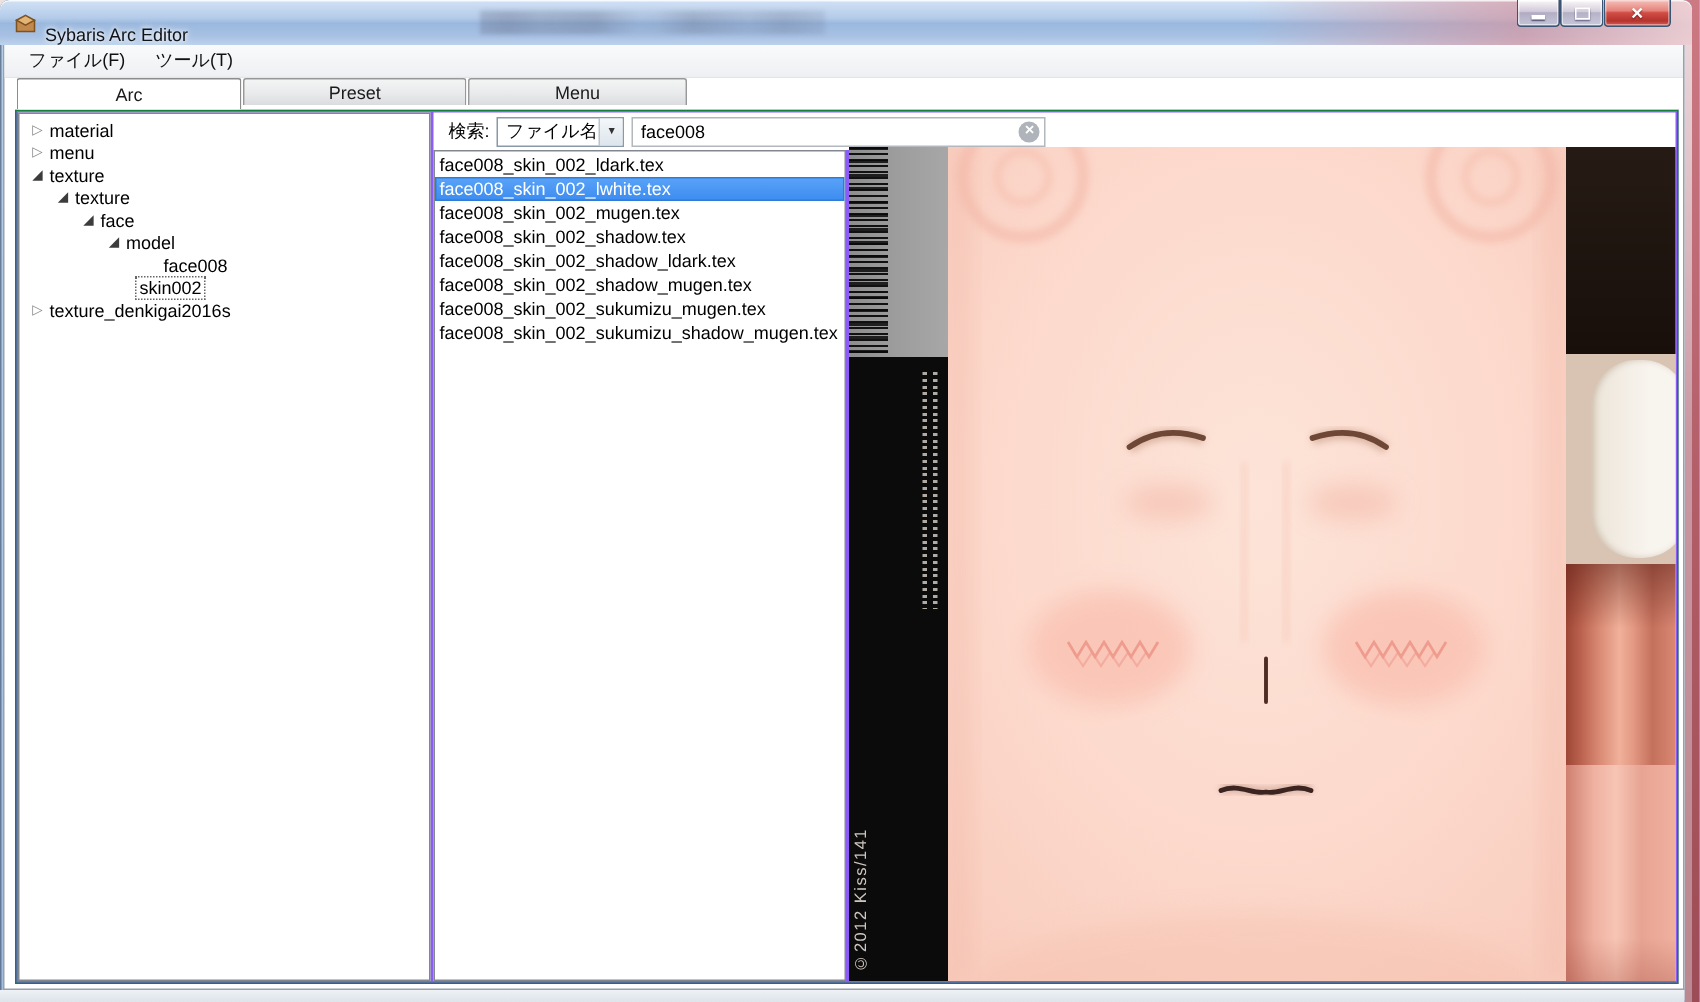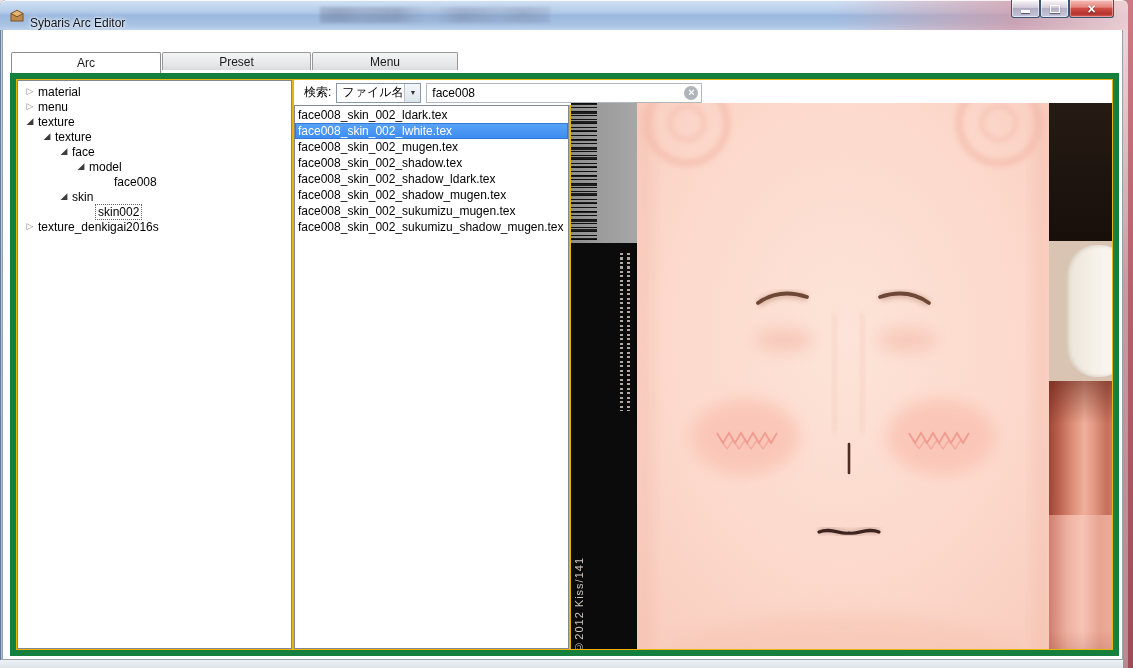--- a/index.html
+++ b/index.html
@@ -52,21 +52,21 @@
 
   .tabwrap{position:absolute;left:7px;right:3px;top:22px;bottom:3px}
   .tabstrip{height:21px;display:flex;align-items:flex-start;padding-left:1px;background:#fff;
     position:relative;z-index:2}
   .tab{height:18px;display:flex;align-items:center;justify-content:center;font-size:12px;color:#1a1a1a;
     border:1px solid #989898;border-bottom:none;border-radius:2px 2px 0 0;margin-right:1px;
     background:linear-gradient(180deg,#f3f4f4,#e9eaeb 55%,#dbdcdd)}
   .tab.active{height:21px;background:#fff;position:relative;z-index:3;margin-bottom:-1px;
     border-color:#8c8c8c}
   .t-arc{width:150px}.t-preset{width:149px}.t-menu{width:146px}
-  .tabbody{position:absolute;top:21px;left:0;right:0;bottom:0;border:6px solid #15803d;background:#eab308}
+  .tabbody{position:absolute;top:21px;left:0;right:0;bottom:0;border:1px solid #15803d;background:#8b5cf6}
 
   
   .treepanel{position:absolute;left:1px;top:1px;width:275px;bottom:1px;border:1px solid #828790;
     background:#fff;padding:3px 0;overflow:hidden}
   .trow{height:15px;display:flex;align-items:center;font-size:12px;color:#000;white-space:nowrap}
   .lv0{padding-left:6px}.lv1{padding-left:23px}.lv2{padding-left:40px}
   .lv3{padding-left:57px}.lv4{padding-left:74px}
   .exp{width:12px;flex:none;display:inline-flex;align-items:center;justify-content:center}
   .exp.col::before{content:"▷";font-size:9px;color:#8b8b8b;line-height:1}
   .exp.expd::before{content:"◢";font-size:9px;color:#3c3c3c;line-height:1}
@@ -154,20 +154,24 @@
         <span class="ic-close"></span>
       </div>
     </div>
   </div>
 
   <div class="frame-right"></div>
   <div class="frame-bottom"></div>
 
   <div class="content">
 
+    <div class="menubar">
+      <span class="menu-item">ファイル(F)</span>
+      <span class="menu-item">ツール(T)</span>
+    </div>
 
     <div class="tabwrap">
       <div class="tabstrip">
         <div class="tab t-arc active">
           <span>Arc</span>
         </div>
         <div class="tab t-preset">
           <span>Preset</span>
         </div>
         <div class="tab t-menu">
@@ -198,24 +202,20 @@
             <span class="exp expd"></span>
             <span class="tlabel">face</span>
           </div>
           <div class="trow lv3">
             <span class="exp expd"></span>
             <span class="tlabel">model</span>
           </div>
           <div class="trow lv4 leaf">
             <span class="exp"></span>
             <span class="tlabel">face008</span>
-          </div>
-          <div class="trow lv2">
-            <span class="exp expd"></span>
-            <span class="tlabel">skin</span>
           </div>
           <div class="trow lv3 leaf">
             <span class="exp"></span>
             <span class="tlabel focus">skin002</span>
           </div>
           <div class="trow lv0">
             <span class="exp col"></span>
             <span class="tlabel">texture_denkigai2016s</span>
           </div>
         </div>

